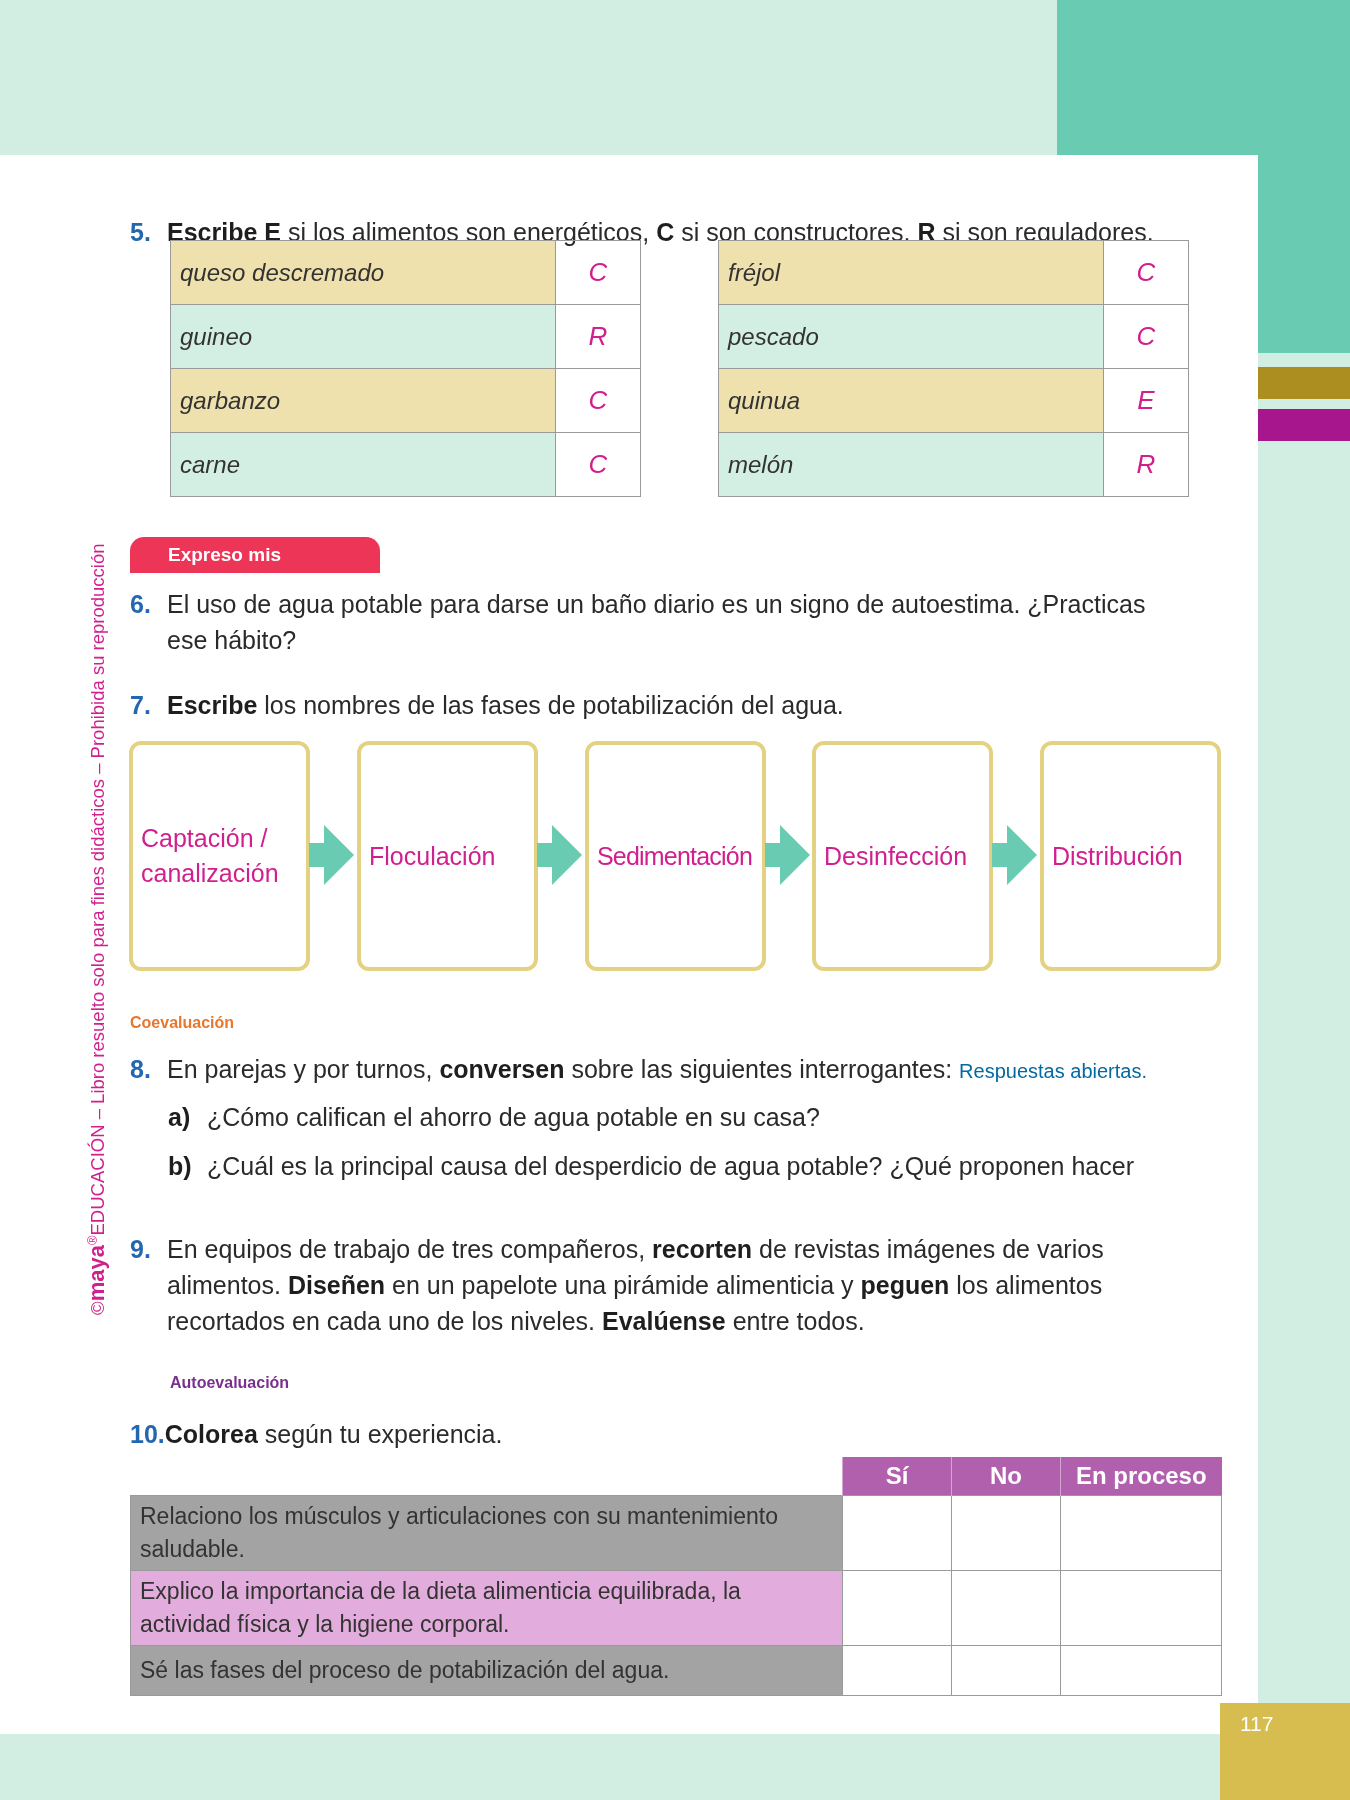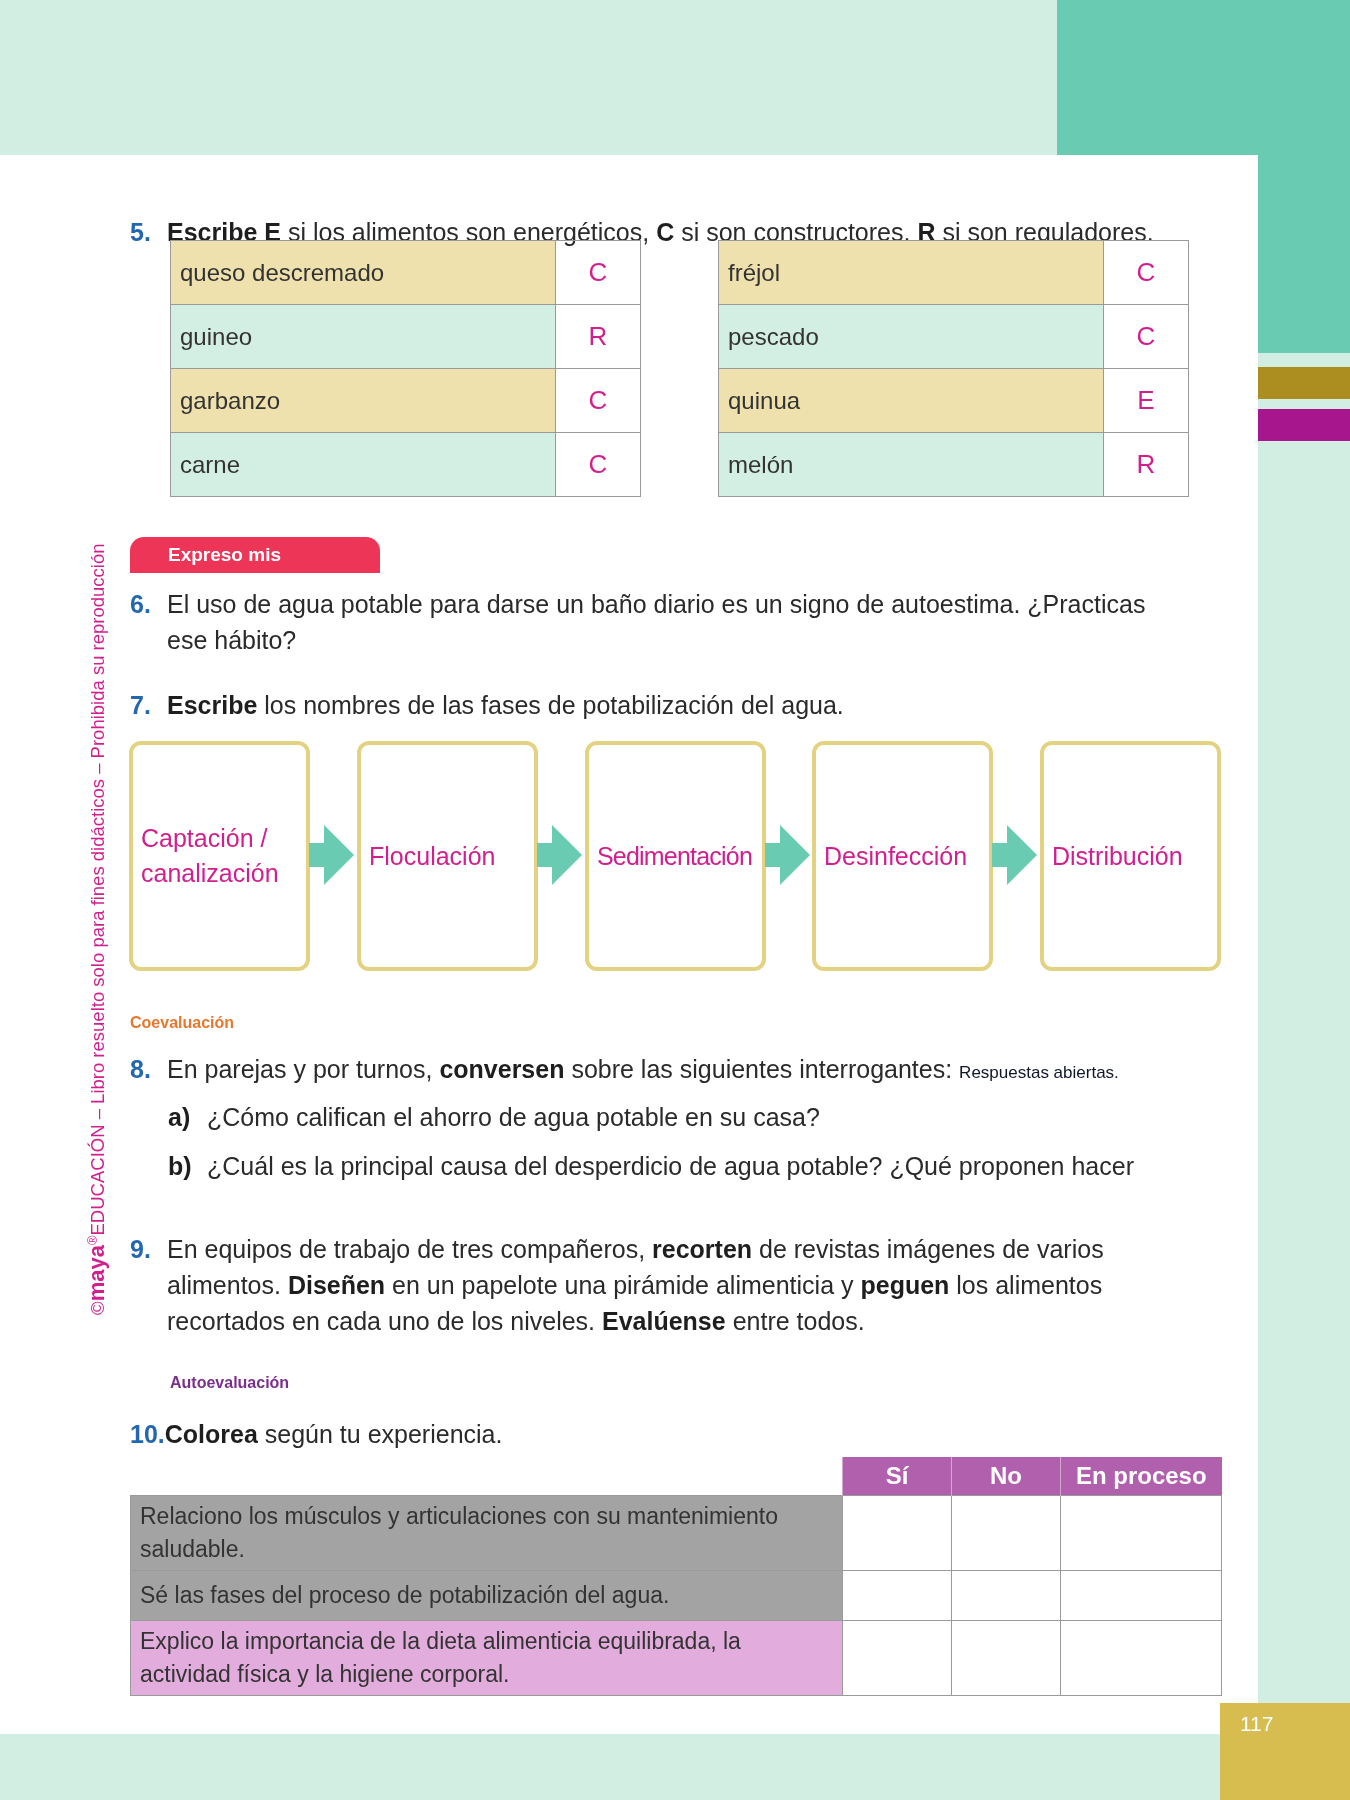--- a/index.html
+++ b/index.html
@@ -14,34 +14,34 @@
   .page-num { position: absolute; left: 1240px; top: 1712px; font-size: 21px; color: #ffffff; }
 
   .side-text { position: absolute; left: 84px; top: 1315px; transform-origin: 0 0; transform: rotate(-90deg); white-space: nowrap; font-size: 18.5px; color: #d1208e; width: 830px; }
   .side-text .brand { font-weight: bold; font-size: 22px; }
 
   .q { position: absolute; font-size: 25px; line-height: 36px; color: #2a2a2a; }
   .q .num { color: #2367b0; font-weight: bold; display: inline-block; width: 37px; }
   .q b { font-weight: bold; color: #1e1e1e; }
   .q .indent { display: block; padding-left: 37px; }
 
-  table.food { position: absolute; border-collapse: collapse; font-size: 24px; }
+  table.food { position: absolute; border-collapse: collapse; font-size: 24px; font-style: italic; }
   table.food td { border: 1.5px solid #9a9a9a; height: 64px; }
   table.food td.name { width: 385px; padding-left: 9px; color: #333; }
   table.food td.ans { width: 85px; text-align: center; color: #d1208e; font-size: 26px; }
   .row-y td.name { background: #efe1ad; }
   .row-t td.name { background: #d3efe3; }
 
   .badge { position: absolute; left: 130px; top: 537px; width: 250px; height: 36px; background: #ec3557; border-radius: 14px 14px 0 0; color: #fff; font-weight: bold; font-size: 19px; line-height: 36px; padding-left: 38px; }
 
   .phase-box { position: absolute; top: 741px; width: 181px; height: 230px; border: 4px solid #e4d283; border-radius: 12px; background: #fff; display: flex; align-items: center; padding-left: 8px; color: #d1208e; font-size: 25px; line-height: 35px; }
   .arrow { position: absolute; top: 825px; width: 45px; height: 60px; }
 
   .section-title { position: absolute; font-weight: bold; font-size: 16px; }
-  .resp { color: #0f172a; font-size: 17px; text-align: right; }
+  .resp { color: #0369a1; font-size: 20px; text-align: right; }
 
   table.eval { position: absolute; left: 130px; top: 1457px; border-collapse: collapse; font-size: 23px; }
   table.eval th { background: #b160ad; color: #fff; font-weight: bold; font-size: 24px; height: 38px; border-left: 1.5px solid #d6a6d3; }
   table.eval td { border: 1.5px solid #9a9a9a; }
   table.eval td.stmt { width: 712px; padding: 4px 9px; line-height: 33px; color: #333; }
   table.eval td.cell { width: 109px; background: #fff; }
   table.eval td.cell.wide { width: 161px; }
   .stmt-b { background: #a3a3a3; }
   .stmt-p { background: #e2addc; }
 </style>
@@ -179,26 +179,26 @@
     <th>Sí</th>
     <th>No</th>
     <th>En proceso</th>
   </tr>
   <tr style="height:72px;">
     <td class="stmt stmt-b">Relaciono los músculos y articulaciones con su mantenimiento saludable.</td>
     <td class="cell"></td>
     <td class="cell"></td>
     <td class="cell wide"></td>
   </tr>
+  <tr style="height:72px;">
+    <td class="stmt stmt-p">Explico la importancia de la dieta alimenticia equilibrada, la actividad física y la higiene corporal.</td>
+    <td class="cell"></td>
+    <td class="cell"></td>
+    <td class="cell wide"></td>
+  </tr>
   <tr style="height:50px;">
     <td class="stmt stmt-b">Sé las fases del proceso de potabilización del agua.</td>
     <td class="cell"></td>
     <td class="cell"></td>
     <td class="cell wide"></td>
   </tr>
-  <tr style="height:72px;">
-    <td class="stmt stmt-p">Explico la importancia de la dieta alimenticia equilibrada, la actividad física y la higiene corporal.</td>
-    <td class="cell"></td>
-    <td class="cell"></td>
-    <td class="cell wide"></td>
-  </tr>
 </tbody>
   </table>
 
 </body></html>

